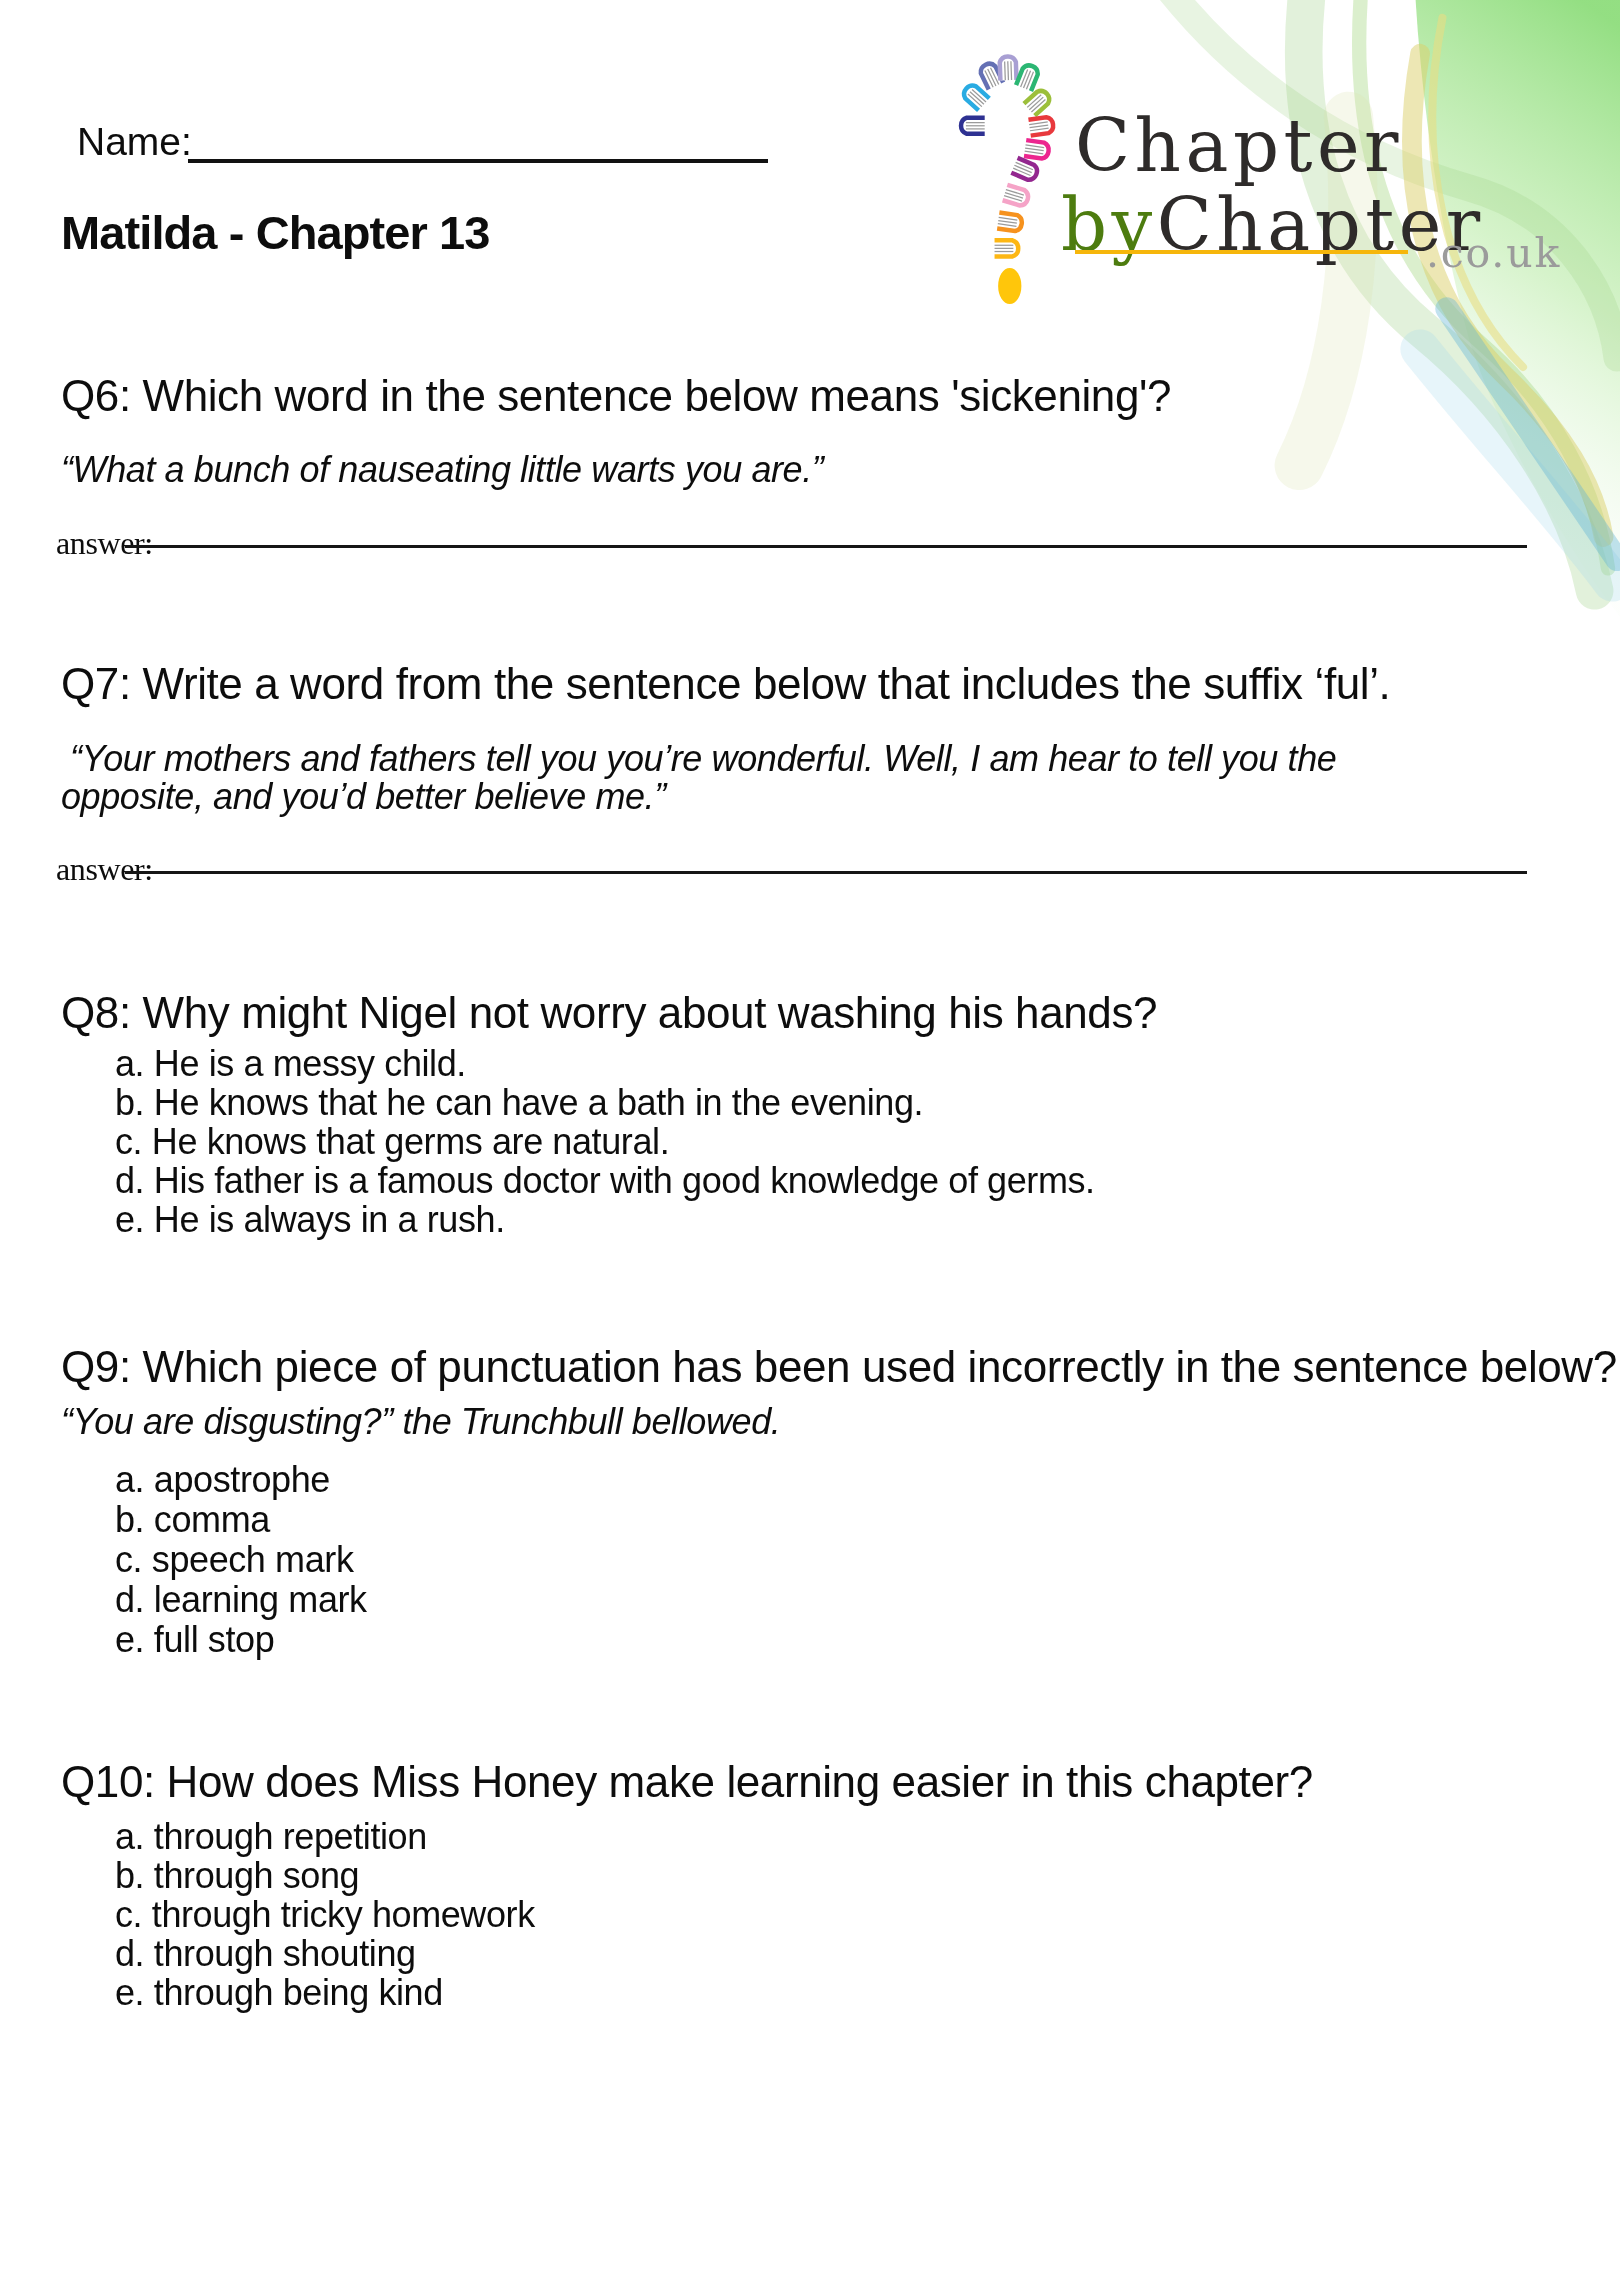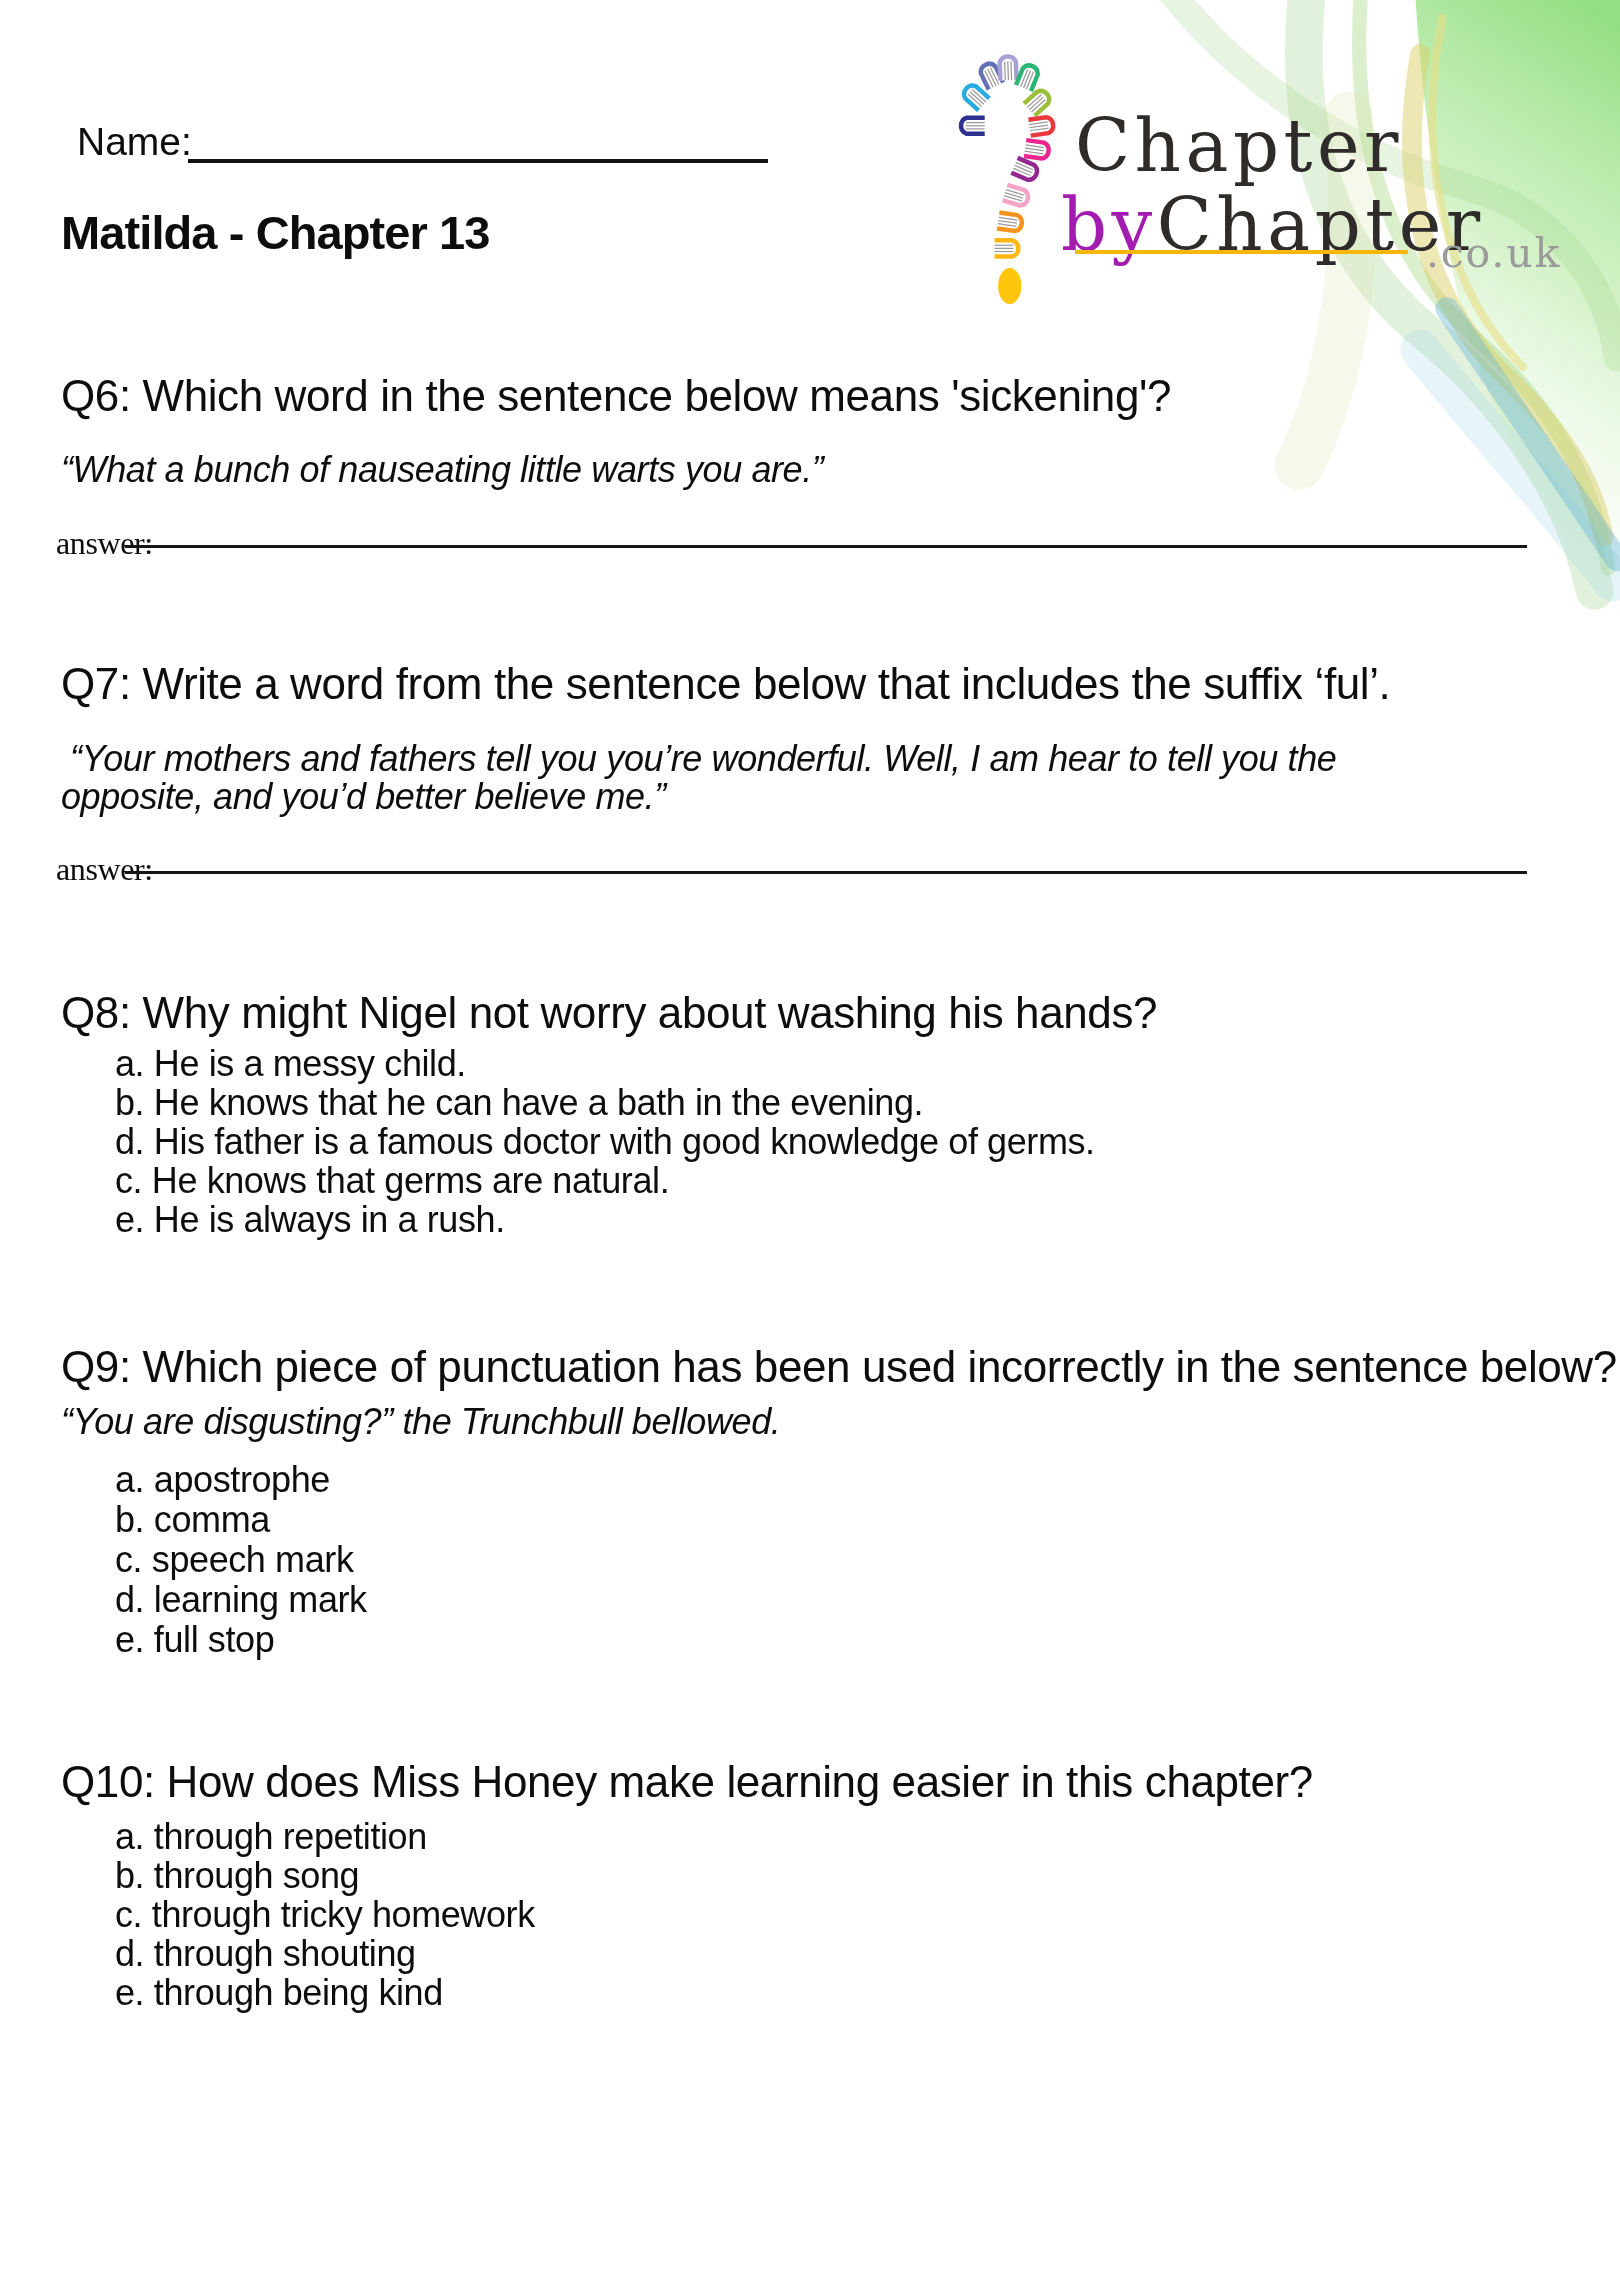--- a/index.html
+++ b/index.html
@@ -68,21 +68,21 @@
     <use href="#book" transform="translate(1165,140) rotate(172)" style="color: rgb(232, 57, 61);"></use>
     <use href="#book" transform="translate(1160,167) rotate(188)" style="color: rgb(236, 38, 143);"></use>
     <use href="#book" transform="translate(1147,190) rotate(203)" style="color: rgb(147, 39, 143);"></use>
     <use href="#book" transform="translate(1137,219) rotate(197)" style="color: rgb(245, 163, 199);"></use>
     <use href="#book" transform="translate(1130,248) rotate(188)" style="color: rgb(246, 146, 30);"></use>
     <use href="#book" transform="translate(1126,277) rotate(180)" style="color: rgb(253, 183, 20);"></use>
     <ellipse cx="1128" cy="319" rx="13" ry="20" fill="currentColor" style="color: rgb(255, 198, 11);"></ellipse>
   </svg>
 
   <div class="logo-w1" style="color: rgb(46, 43, 42);">Chapter</div>
-  <div class="logo-w2"><span style="color: #a21caf;">by</span><span style="color: rgb(46, 43, 42);">Chapter</span></div>
+  <div class="logo-w2"><span style="color: #4d7c0f;">by</span><span style="color: rgb(46, 43, 42);">Chapter</span></div>
   <div class="logo-rule" style="color: rgb(246, 182, 11);"></div>
   <div class="logo-domain" style="color: rgb(155, 155, 155);">.co.uk</div>
 
   <div class="name-label">Name:</div>
   <div class="name-line"></div>
 
   <div class="sheet-title">Matilda - Chapter 13</div>
 
   <div class="qtitle" style="left:61px;top:371px">Q6: Which word in the sentence below means 'sickening'?</div>
   <div class="quote" style="left:61px;top:449px">“What a bunch of nauseating little warts you are.”</div>
@@ -92,22 +92,22 @@
   <div class="qtitle" style="left:61px;top:659px">Q7: Write a word from the sentence below that includes the suffix ‘ful’.</div>
   <div class="quote" style="left:70px;top:738px">“Your mothers and fathers tell you you’re wonderful. Well, I am hear to tell you the</div>
   <div class="quote" style="left:61px;top:776px">opposite, and you’d better believe me.”</div>
   <div class="ans-label" style="left:56px;top:851px">answer:</div>
   <div class="ans-line" style="left:125px;top:871px;width:1402px"></div>
 
   <div class="qtitle" style="left:61px;top:988px">Q8: Why might Nigel not worry about washing his hands?</div>
   <div class="opts" style="left:115px;top:1044px">
     <div>a. He is a messy child.</div>
     <div>b. He knows that he can have a bath in the evening.</div>
+    <div>c. He knows that germs are natural.</div>
     <div>d. His father is a famous doctor with good knowledge of germs.</div>
-    <div>c. He knows that germs are natural.</div>
     <div>e. He is always in a rush.</div>
   </div>
 
   <div class="qtitle" style="left:61px;top:1342px">Q9: Which piece of punctuation has been used incorrectly in the sentence below?</div>
   <div class="quote" style="left:61px;top:1401px">“You are disgusting?” the Trunchbull bellowed.</div>
   <div class="opts lh45" style="left:115px;top:1460px">
     <div>a. apostrophe</div>
     <div>b. comma</div>
     <div>c. speech mark</div>
     <div>d. learning mark</div>

